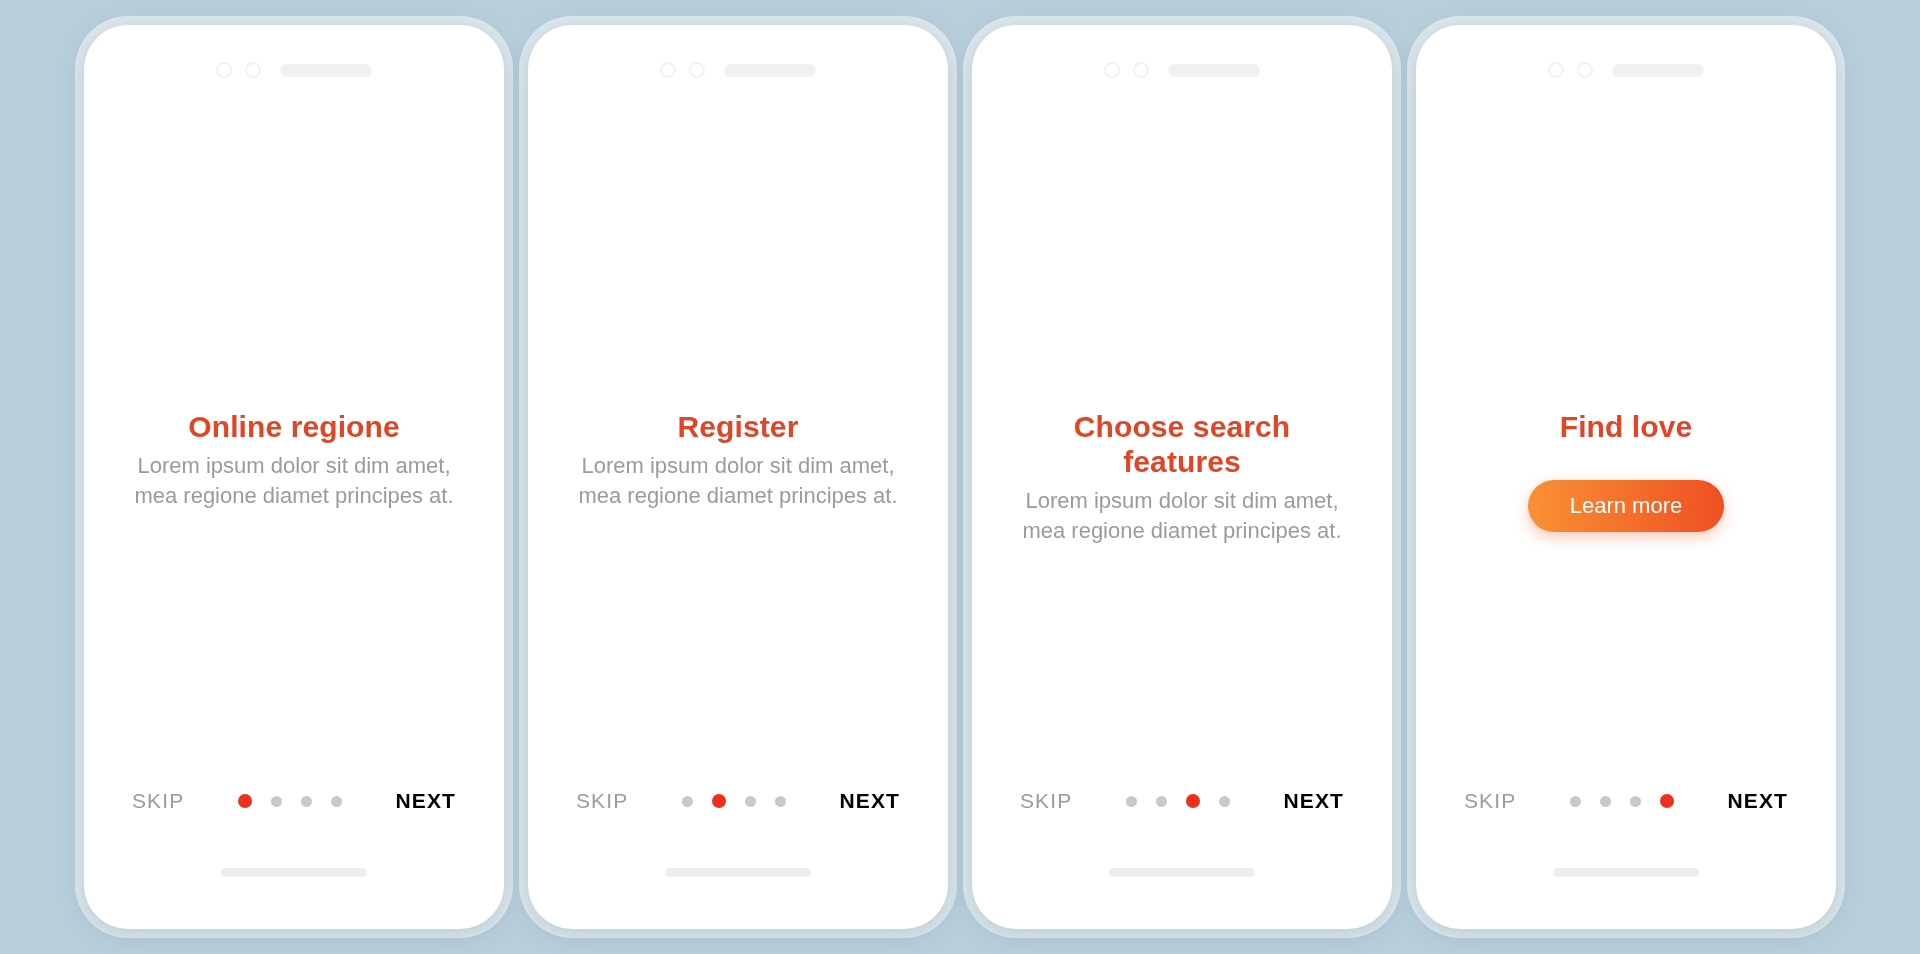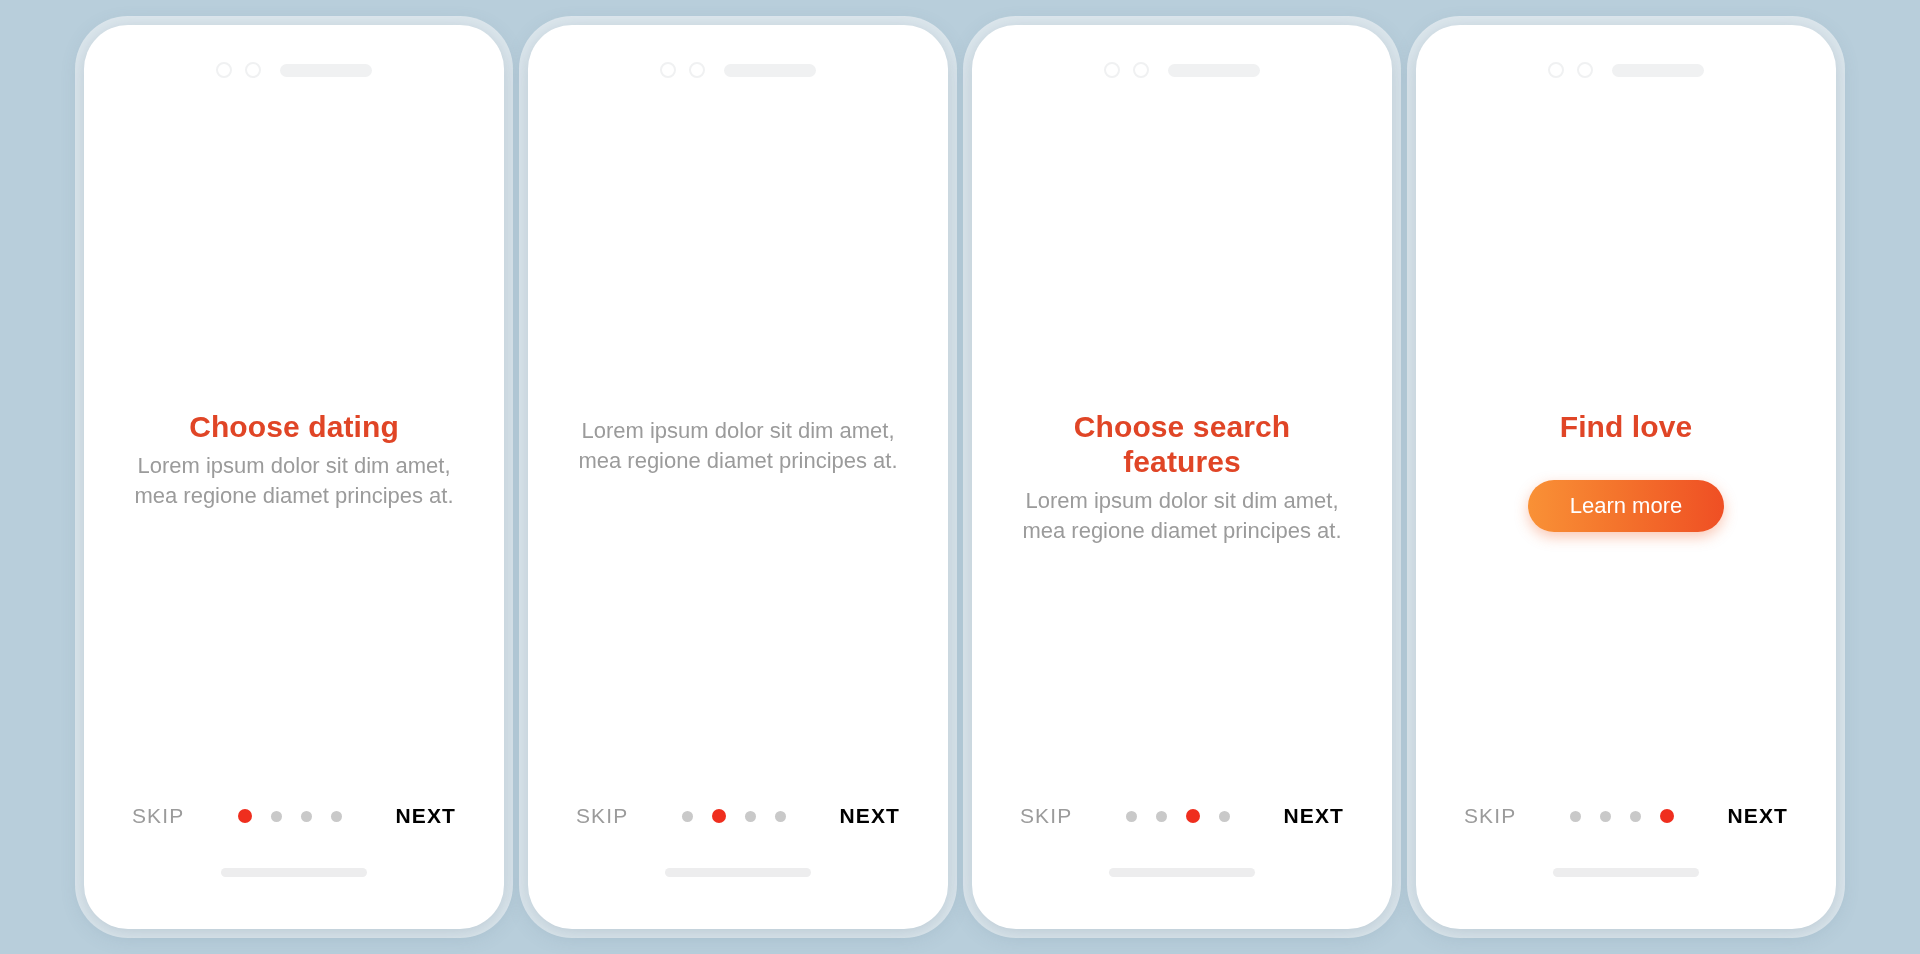--- a/index.html
+++ b/index.html
@@ -125,21 +125,21 @@
     color: #ffffff;
     background: linear-gradient(90deg, #f99136 0%, #f4742c 45%, #ef4f24 100%);
     box-shadow: 0 5px 14px rgba(240,95,40,0.35);
     white-space: nowrap;
   }
 
   
   .nav-row {
     position: absolute;
     left: 0; right: 0;
-    bottom: 93px;
+    bottom: 108px;
     display: flex;
     align-items: center;
     justify-content: space-between;
     padding: 0 40px;
   }
   .nav-skip {
     font-size: 21px;
     color: #9b9b9b;
     letter-spacing: 1.1px;
     cursor: pointer;
@@ -225,21 +225,21 @@
     <path class="ln" stroke="url(#g1)" d="M76 238 a29 34 0 0 1 58 0z"></path>
     <rect class="ln" stroke="url(#g1)" x="142" y="104" width="116" height="84" rx="7"></rect>
     <path class="ln" stroke="url(#g1)" d="M200 172 c-14-13-26-21-26-34 a15 15 0 0 1 26-10 a15 15 0 0 1 26 10 c0 13-12 21-26 34z"></path>
     <path class="ln" stroke="url(#g1)" d="M160 188 l0 22 l22-22"></path>
     <rect class="ln" stroke="url(#g1)" x="150" y="218" width="72" height="24" rx="3"></rect>
     <path class="ln" stroke="url(#g1)" d="M136 266 l0 14 M163 266 l0 14"></path>
     <rect class="ln" stroke="url(#g1)" x="108" y="278" width="84" height="18" rx="4"></rect>
   </svg>
         </div>
         <div class="text-block">
-          <div class="card-title">Choose dating</div>
+          <div class="card-title">Online regione</div>
           <div class="card-desc">Lorem ipsum dolor sit dim amet, mea regione diamet principes at.</div>
         </div>
         <div class="nav-row">
           <span class="nav-skip">SKIP</span>
           <div class="dots">
             <span class="dot active"></span>
             <span class="dot"></span>
             <span class="dot"></span>
             <span class="dot"></span>
           </div>
@@ -279,20 +279,21 @@
     <circle class="ln-thin ln" stroke="url(#g2)" cx="231" cy="80" r="10"></circle>
     <path class="ln-thin ln" stroke="url(#g2)" d="M254 80 c0 14-12 20-23 18"></path>
     <path class="ln" stroke="url(#g2)" d="M108 152 l56 56 M148 210 c-8 8-22 6-28-1"></path>
     <path class="ln" stroke="url(#g2)" d="M130 278 c-22-6-34-24-26-42 c5-11 18-16 27-11 l22 18"></path>
     <path class="ln" stroke="url(#g2)" d="M157 186 c4-12 16-16 22-9 l6 8"></path>
     <path class="ln" stroke="url(#g2)" d="M176 178 c5-12 17-14 22-7 l5 9"></path>
     <path class="ln" stroke="url(#g2)" d="M194 174 c5-11 17-13 22-6 l16 30 c14 26 4 58-22 70 c-24 11-56 6-70-14"></path>
   </svg>
         </div>
         <div class="text-block">
+          <div class="card-title">Register</div>
           <div class="card-desc">Lorem ipsum dolor sit dim amet, mea regione diamet principes at.</div>
         </div>
         <div class="nav-row">
           <span class="nav-skip">SKIP</span>
           <div class="dots">
             <span class="dot"></span>
             <span class="dot active"></span>
             <span class="dot"></span>
             <span class="dot"></span>
           </div>

